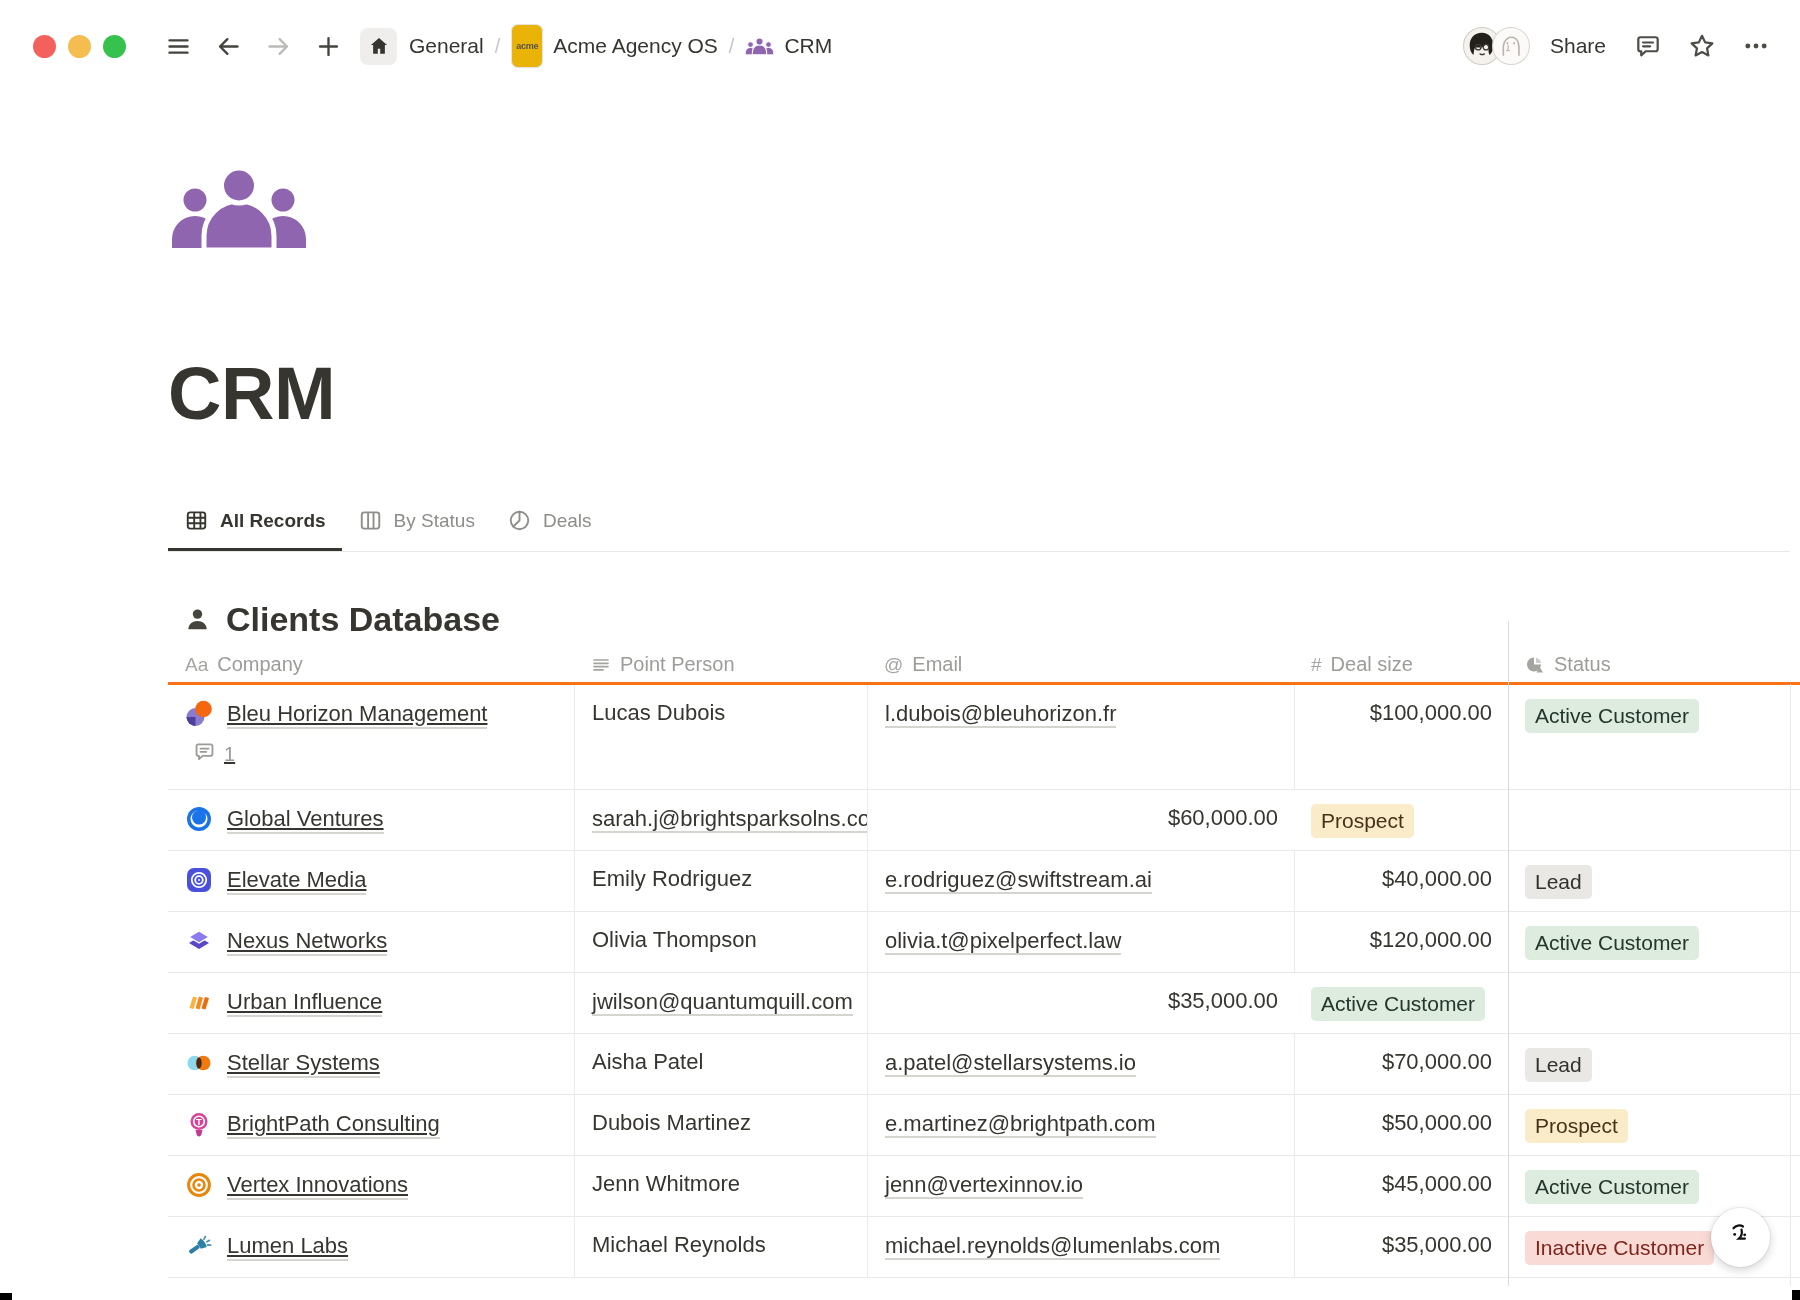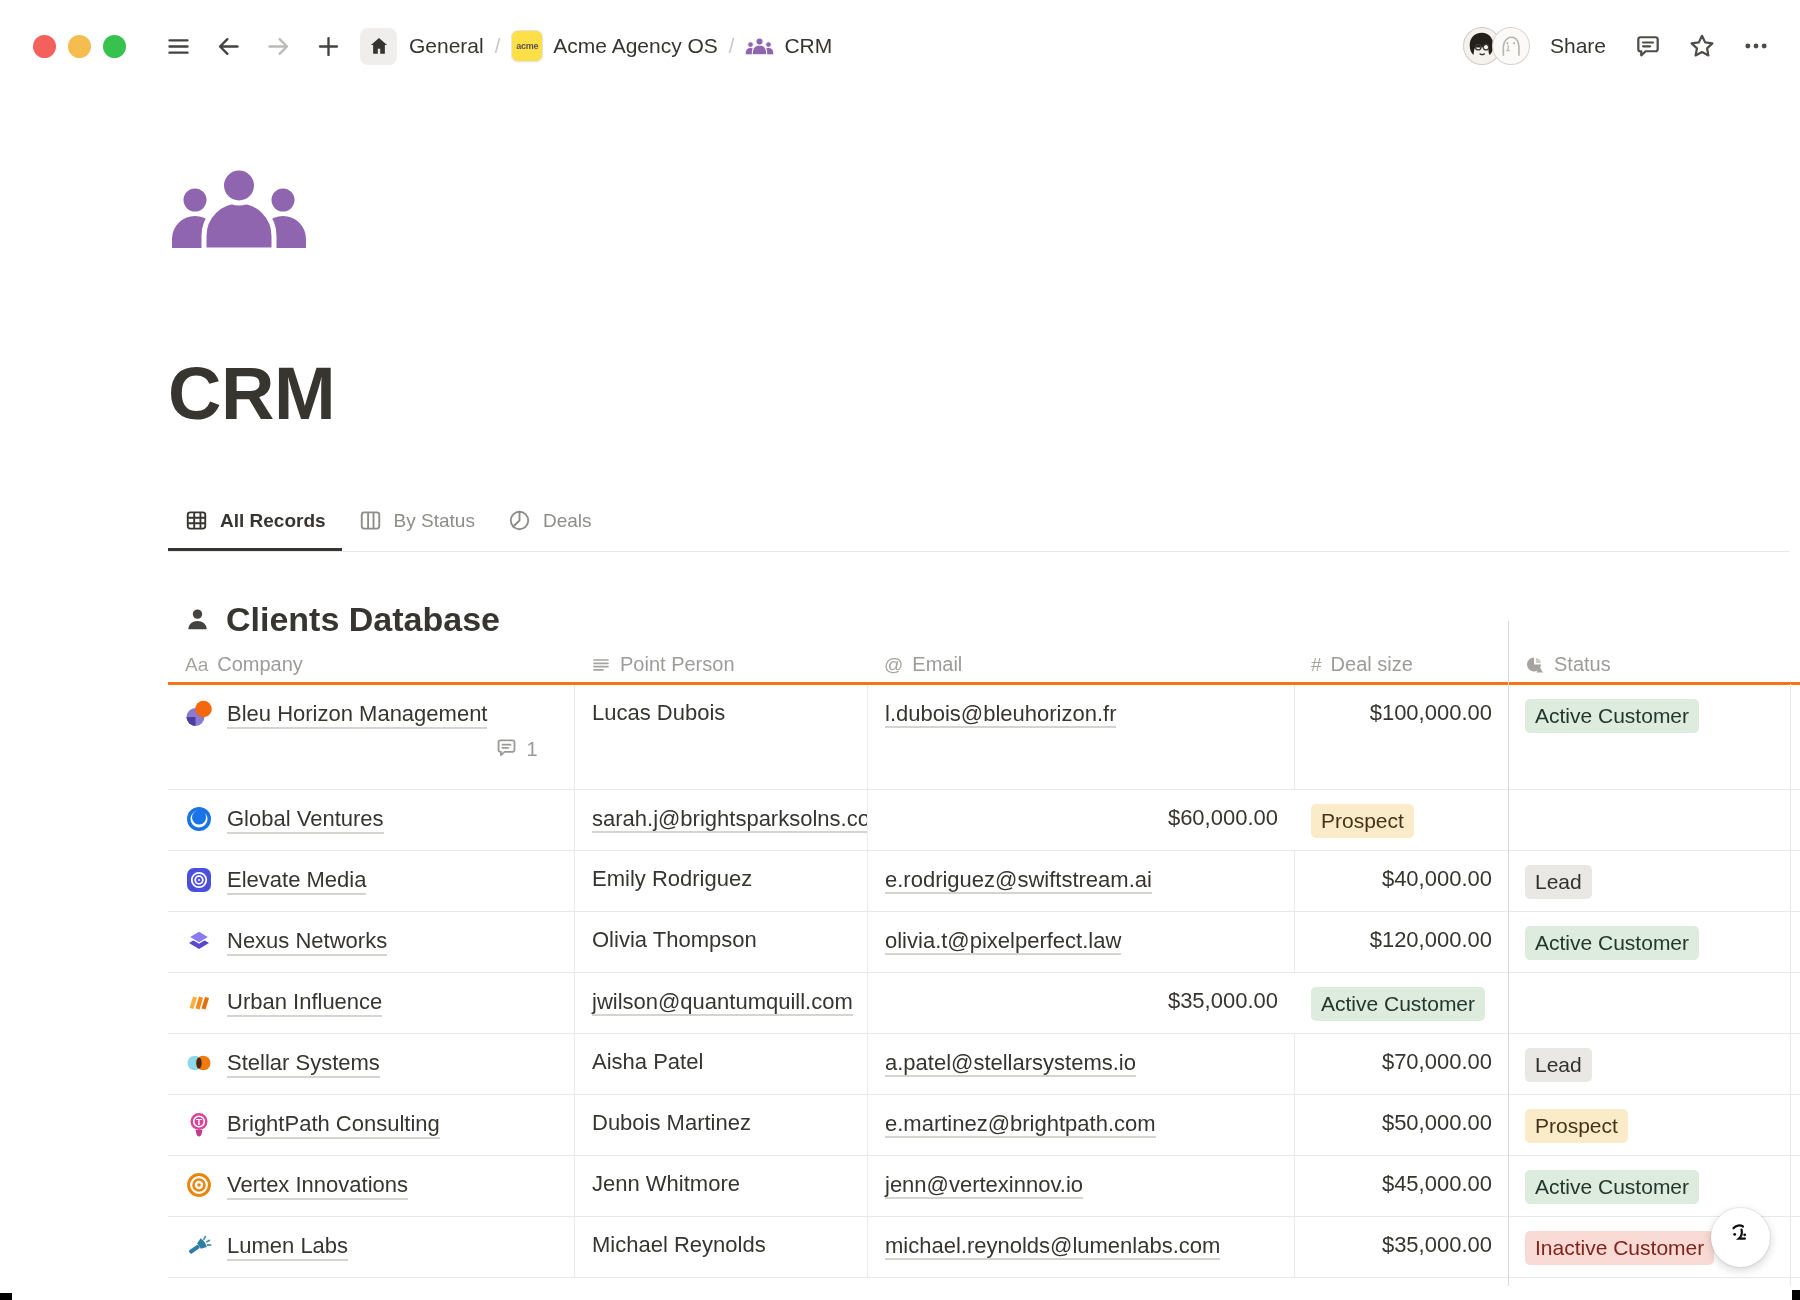--- a/index.html
+++ b/index.html
@@ -11,21 +11,21 @@
   .topbar { display:flex; align-items:center; height:76px; padding:16px 30px 0 33px; }
   .lights { display:flex; gap:12px; align-items:center; margin-right:34px; }
   .light { width:23px; height:23px; border-radius:50%; }
   .tb-btn { width:36px; height:36px; display:flex; align-items:center; justify-content:center; color:#45433E; margin-right:14px; }
   .tb-btn svg { width:27px; height:27px; }
   .tb-btn.dim { color:#BCBBB8; }
   .home-chip { width:37px; height:37px; background:#EFEEEC; border-radius:8px; display:flex; align-items:center; justify-content:center; color:#37352F; margin-right:12px; }
   .home-chip svg { width:22px; height:22px; }
   .crumb { font-size:21px; color:#37352F; white-space:nowrap; }
   .crumb-sep { color:#C7C6C2; margin:0 11px; font-size:20px; }
-  .acme-chip { width:32px; height:32px; background:#fde047; border:1px solid #E5E4E1; border-radius:7px; display:flex; align-items:center; justify-content:center; font-size:9px; font-weight:bold; color:#56544F; letter-spacing:-0.3px; margin-right:10px; box-shadow:0 1px 2px rgba(0,0,0,0.04); }
+  .acme-chip { width:32px; height:44px; background:#eab308; border:1px solid #E5E4E1; border-radius:7px; display:flex; align-items:center; justify-content:center; font-size:9px; font-weight:bold; color:#56544F; letter-spacing:-0.3px; margin-right:10px; box-shadow:0 1px 2px rgba(0,0,0,0.04); }
   .crumb-icon { display:flex; margin-right:10px; }
   .topbar-right { margin-left:auto; display:flex; align-items:center; }
   .avatars { display:flex; margin-right:20px; }
   .avatar { width:38px; height:38px; border-radius:50%; }
   .avatar + .avatar { margin-left:-9px; }
   .share { font-size:21px; color:#37352F; margin-right:28px; }
   .tb-right-btn { display:flex; align-items:center; justify-content:center; color:#4E4C47; margin-right:26px; }
   .tb-right-btn svg { width:28px; height:28px; }
   .tb-right-btn:last-child { margin-right:0; }
 
@@ -48,21 +48,21 @@
   
   .grid-cols { display:grid; grid-template-columns:406px 293px 427px 214px 282px; }
   .thead { height:37px; border-bottom:3px solid #f97316; color:#9D9C99; font-size:20px; }
   .th { display:flex; align-items:center; gap:9px; padding-left:17px; overflow:hidden; white-space:nowrap; }
   .th .hicon { display:flex; align-items:center; font-size:19px; color:#A5A49F; }
   .th .hicon svg { width:20px; height:20px; }
   .trow { border-bottom:1px solid #E9E9E7; min-height:61px; }
   .trow.tall { min-height:105px; }
   .td { padding:15px 0 0 17px; font-size:22px; color:#37352F; overflow:hidden; white-space:nowrap; }
   .td.bl { border-left:1px solid #ECEBE9; }
-  .company-cell { display:flex; flex-direction:row; }
+  .company-cell { display:flex; flex-direction:column;text-decoration:underline; }
   .company-top { display:flex; align-items:flex-start; gap:14px; }
   .logo { width:28px; height:28px; flex:none; }
   .logo svg { width:28px; height:28px; display:block; }
   .company-name { font-weight:500; border-bottom:2px solid #D6D4CF; line-height:1.25; }
   .comments { display:flex; align-items:center; gap:8px; color:#9B9A97; font-size:20px; margin:11px 0 0 8px; }
   .comments svg { width:23px; height:23px; }
   .cell-link { border-bottom:2px solid #D6D4CF; line-height:1.25; }
   .deal-cell { text-align:right; padding-right:16px; padding-left:0; }
   .status-cell { padding-top:14px; }
   .badge { display:inline-block; font-size:21px; line-height:26px; padding:4px 10px; border-radius:5px; white-space:nowrap; }

